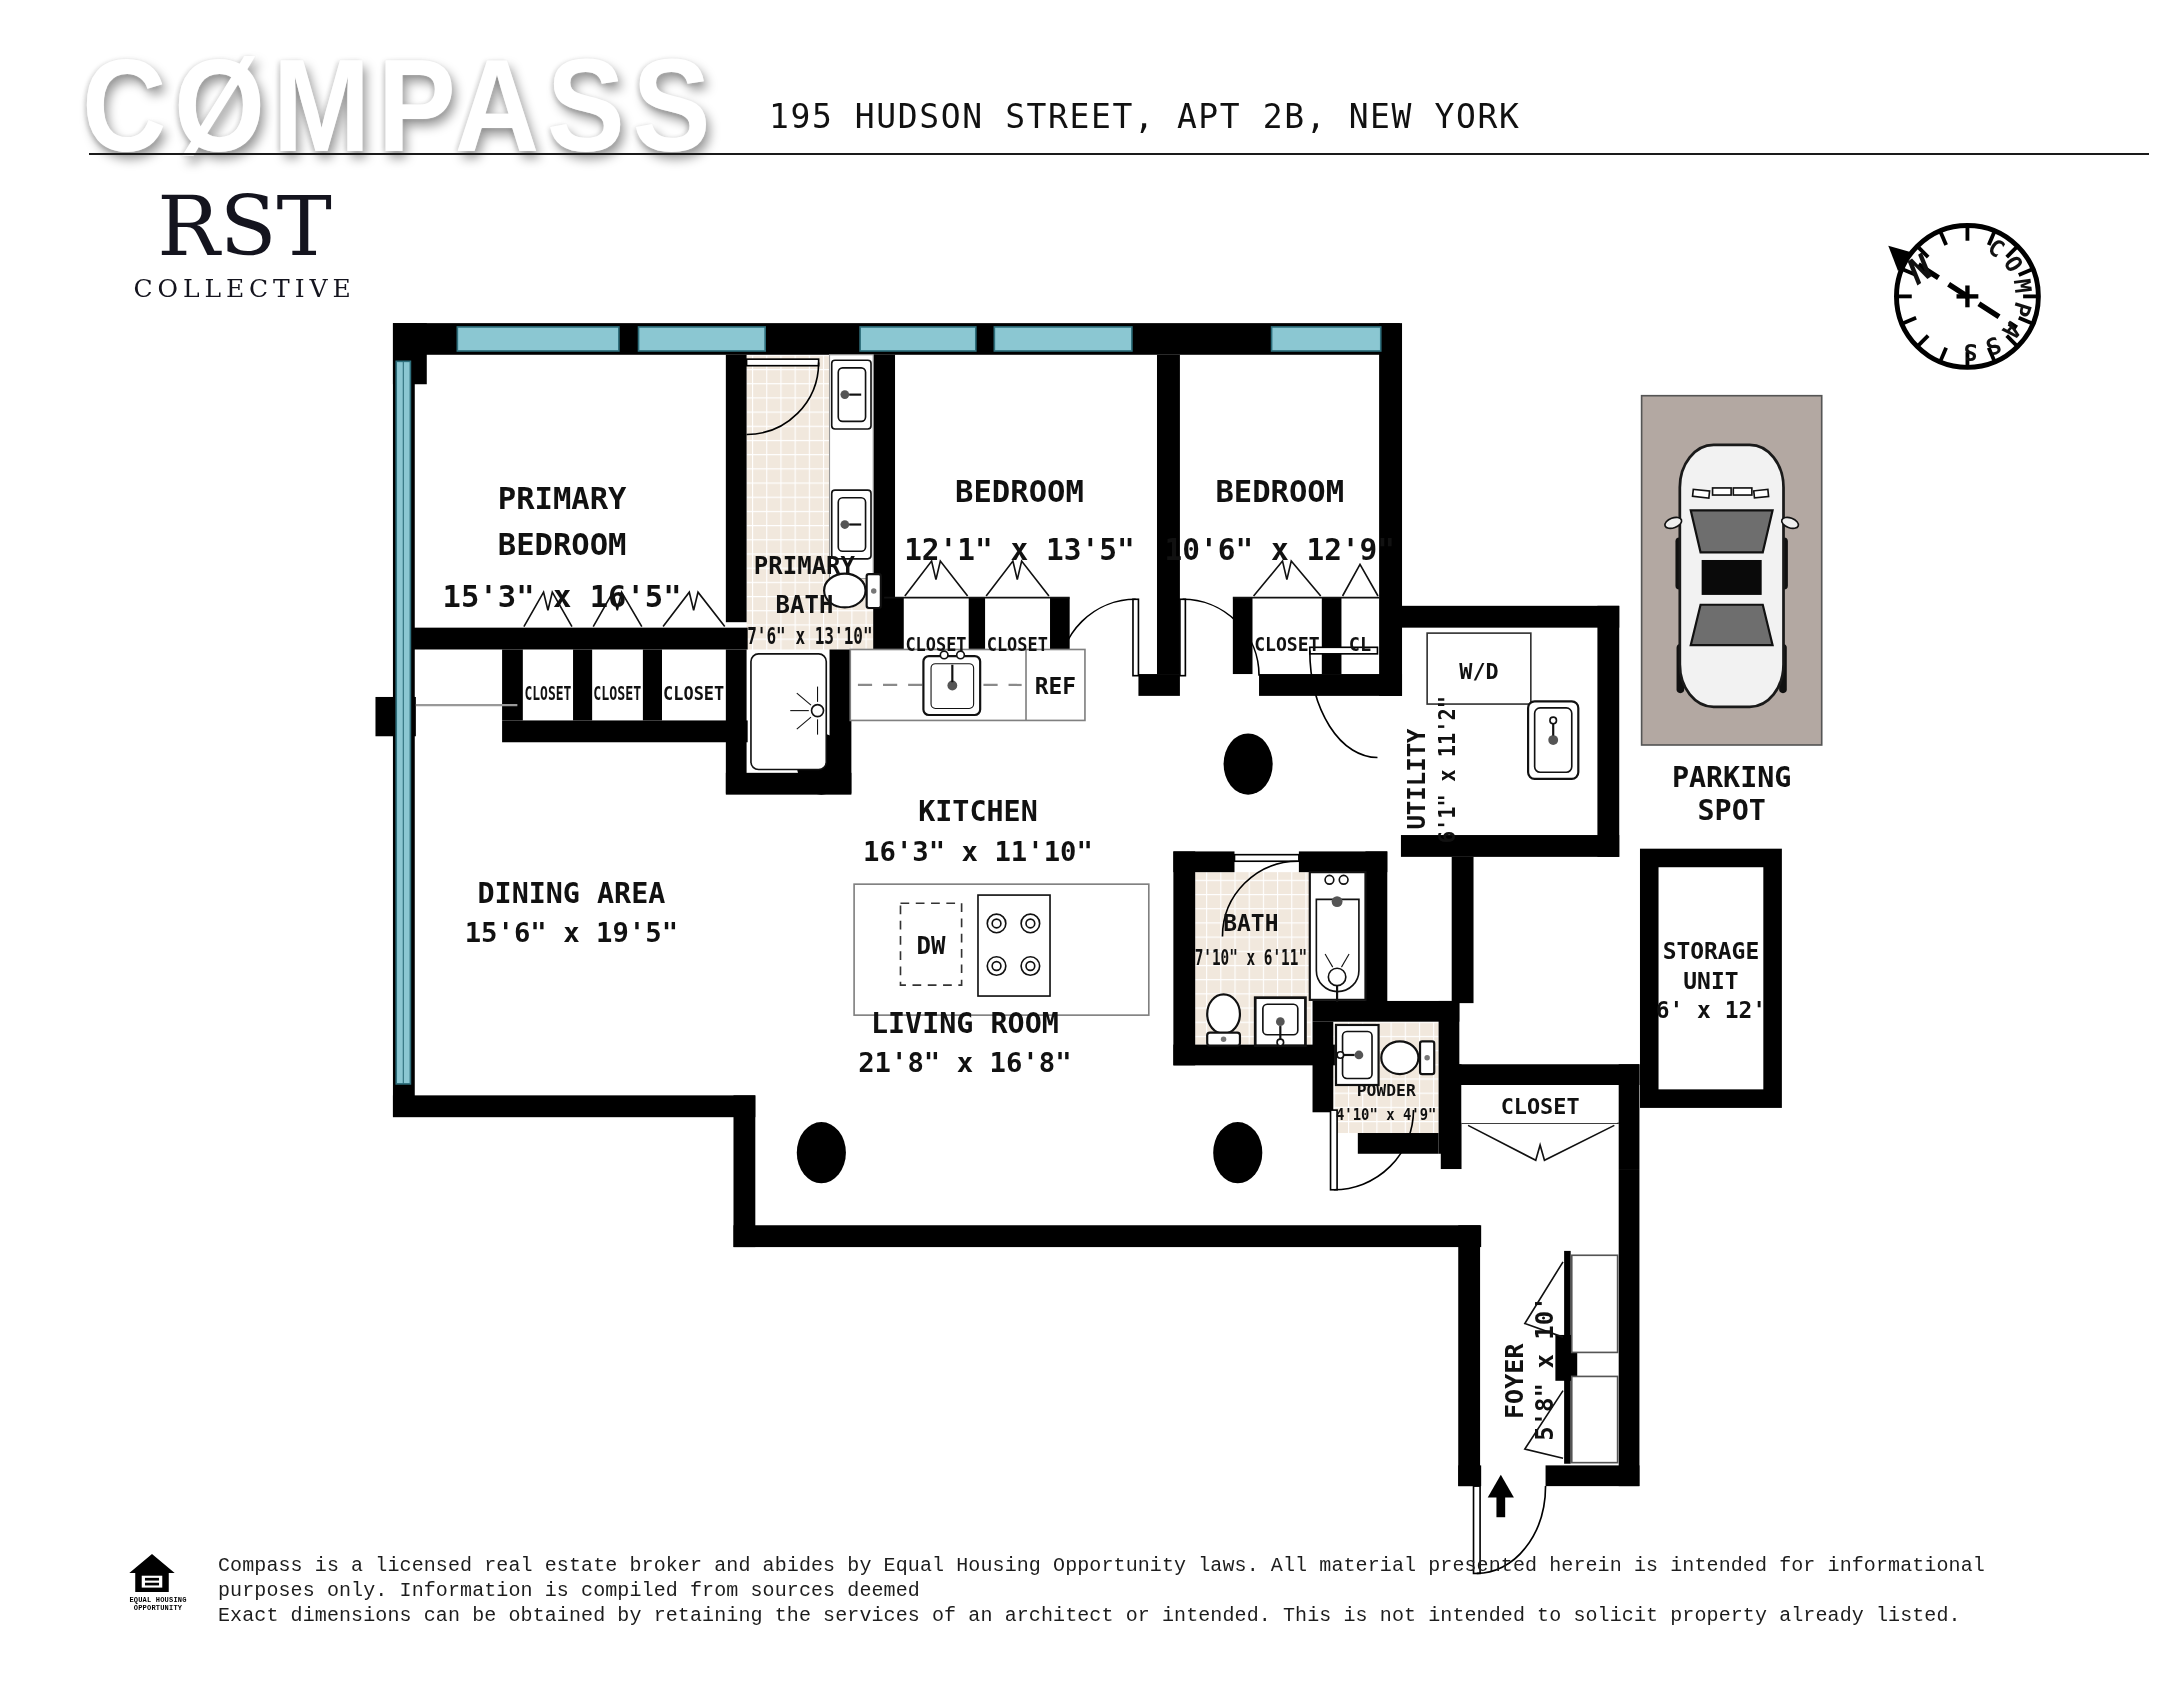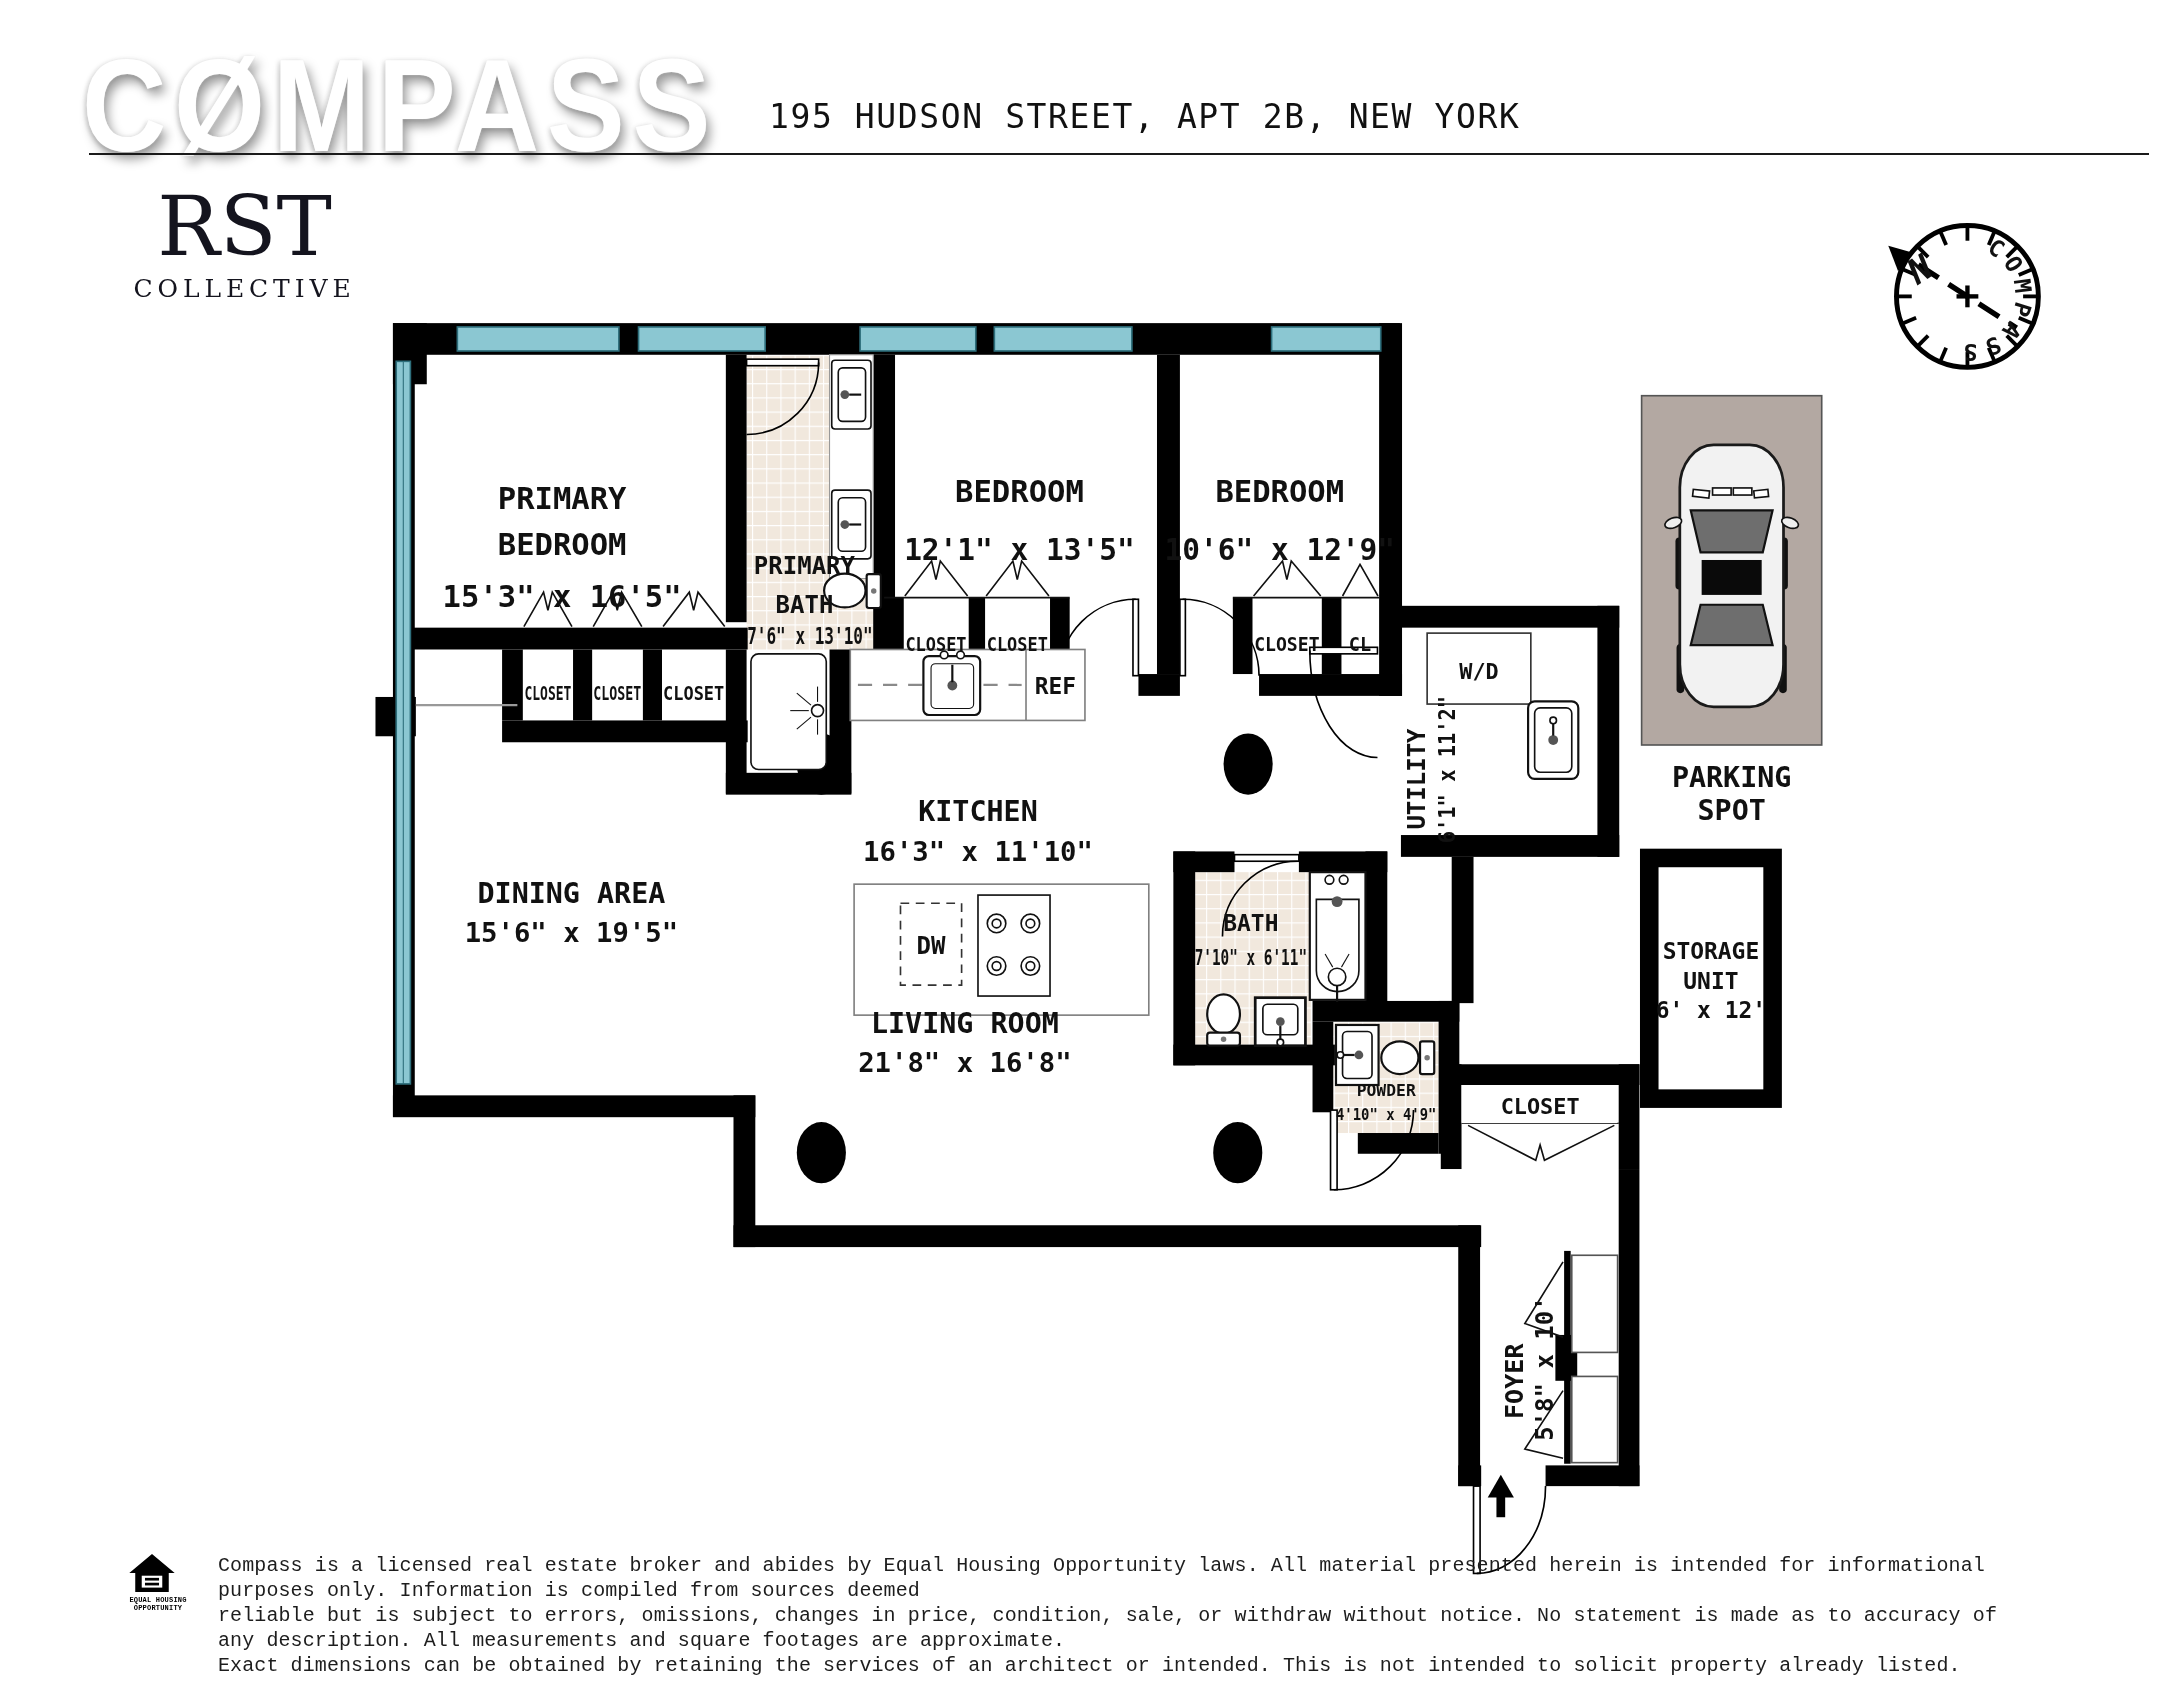--- a/index.html
+++ b/index.html
@@ -378,17 +378,16 @@
       <path d="M44,2 L2,37 L13,37 L13,72 L75,72 L75,37 L86,37 Z" fill="#000"></path>
       <rect x="25" y="42" width="38" height="22" fill="#fff"></rect>
       <rect x="31" y="46" width="26" height="5" fill="#000"></rect>
       <rect x="31" y="55" width="26" height="5" fill="#000"></rect>
     </svg>
     <div class="eh-text">EQUAL HOUSING</div>
     <div class="eh-text">OPPORTUNITY</div>
   </div>
   <div id="disclaimer">
     <div>Compass is a licensed real estate broker and abides by Equal Housing Opportunity laws. All material presented herein is intended for informational purposes only. Information is compiled from sources deemed</div>
-    <div>reliable but is subject to errors, omissions, changes in price, condition, sale, or withdraw without notice. No statement is made as to accuracy of any description. All measurements and square footages are approximate.</div>
     <div>Exact dimensions can be obtained by retaining the services of an architect or intended. This is not intended to solicit property already listed.</div>
   </div>
 </div>
 
 
 </body></html>

